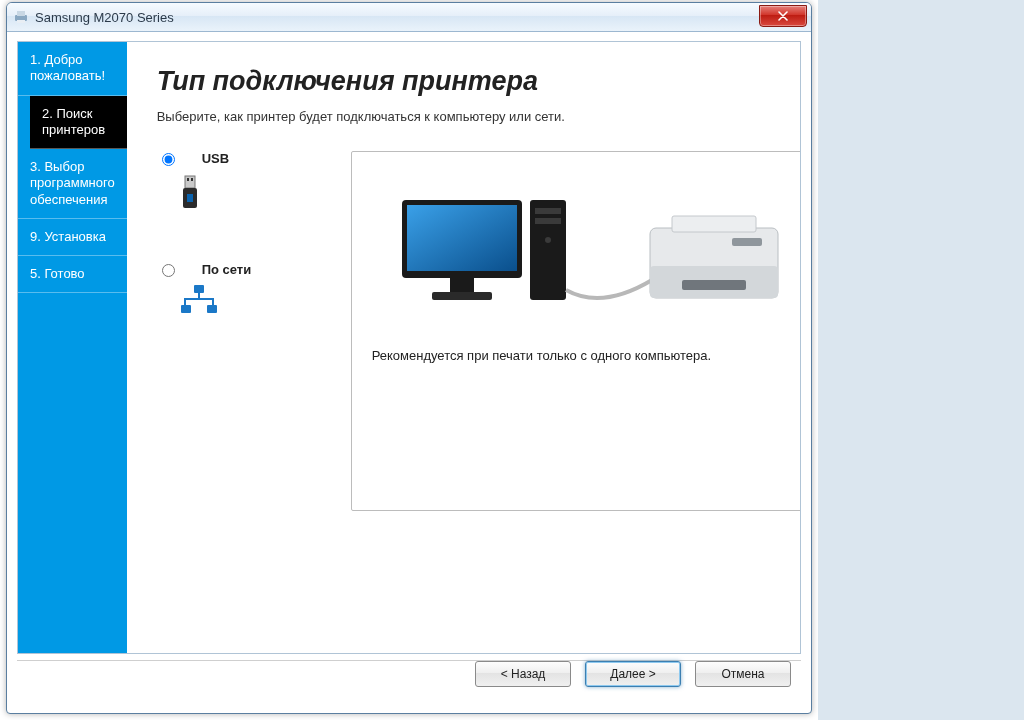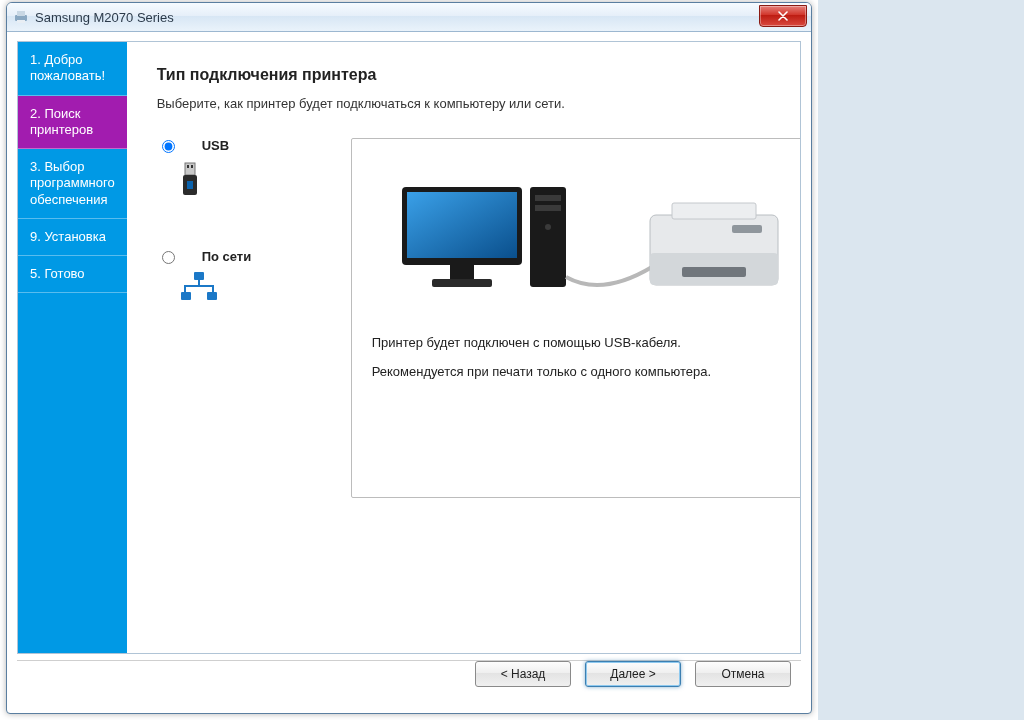--- a/index.html
+++ b/index.html
@@ -7,23 +7,23 @@
   .outer{position:absolute;left:6px;top:2px;right:6px;bottom:6px;border:1px solid #5a7ea0;border-radius:6px 6px 4px 4px;box-shadow:0 0 6px rgba(0,0,0,.3);background:#fff;overflow:hidden;}
   .titlebar{height:28px;background:linear-gradient(#f6fbff,#e6eff9 45%,#d7e6f4 46%,#eaf3fb);border-bottom:1px solid #9cb7d0;display:flex;align-items:center;padding:0 0 0 6px;position:relative;}
   .titlebar .icon-slot{width:16px;height:16px;margin-right:6px;display:flex;align-items:center;justify-content:center;}
   .title-text{color:#2b3a4a;font-size:13px;white-space:nowrap;}
   .close-btn{position:absolute;right:4px;top:2px;width:46px;height:20px;border-radius:0 0 4px 4px;background:linear-gradient(#e58079,#d1342a 45%,#bd1c12 46%,#d9493f);border:1px solid #8a1a12;box-shadow:inset 0 0 0 1px rgba(255,255,255,.35);display:flex;align-items:center;justify-content:center;color:#fff;}
   .close-btn svg{width:10px;height:10px;}
   .content{position:absolute;left:0;right:0;top:28px;bottom:0;display:flex;flex-direction:column;}
   .body{flex:1;border:1px solid #b0c4d6;margin:10px 10px 6px 10px;display:flex;overflow:hidden;}
   .sidebar{width:248px;background:#0099e5;color:#fff;font-weight:normal;}
   .step{padding:10px 12px;border-bottom:1px solid rgba(255,255,255,.35);font-size:13px;line-height:1.25;}
-  .step.active{background:#a21caf;}
+  .step.active{background:#000000;margin-left:12px;}
   .main{flex:1;padding:24px 30px 10px 30px;color:#222;position:relative;}
-  h1.heading{margin:0 0 12px 0;font-size:16px;font-weight:bold;color:#222;}
+  h1.heading{margin:0 0 12px 0;font-size:27px;font-weight:bold;color:#222;font-style:italic;}
   .subheading{margin:0 0 27px 0;font-size:13px;color:#333;}
   .options-row{display:flex;gap:24px;align-items:flex-start;}
   .options{width:170px;}
   .opt{margin-bottom:50px;}
   .opt .row{display:flex;align-items:flex-start;gap:24px;}
   .opt input[type=radio]{margin-top:2px;}
   .opt .lbl{font-weight:bold;color:#222;font-size:13px;}
   .opt .ico{margin:8px 0 0 22px;}
   .preview{flex:1;border:1px solid #bcbcbc;border-radius:2px;min-height:360px;padding:18px 20px 20px 20px;box-sizing:border-box;display:flex;flex-direction:column;}
   .illus{height:150px;display:flex;align-items:flex-end;justify-content:center;gap:4px;margin-bottom:28px;}
@@ -138,21 +138,20 @@
                   <g>
                     <rect x="278" y="48" width="128" height="70" rx="6" fill="#e7e9eb" stroke="#b9bec2"></rect>
                     <rect x="278" y="86" width="128" height="32" rx="4" fill="#d3d7da"></rect>
                     <rect x="300" y="36" width="84" height="16" rx="2" fill="#eceef0" stroke="#c4c8cc"></rect>
                     <rect x="360" y="58" width="30" height="8" rx="2" fill="#8f969c"></rect>
                     <rect x="310" y="100" width="64" height="10" rx="2" fill="#70767c"></rect>
                   </g>
                 </svg>
               </div>
               <div class="desc">
-                <p>Принтер будет подключен с помощью USB-кабеля.</p>
                 <p>Рекомендуется при печати только с одного компьютера.</p>
               </div>
             </div>
           </div>
         </div>
       </div>
 
       <div class="footer">
         <button class="btn">&lt; Назад</button>
         <button class="btn primary">Далее &gt;</button>

